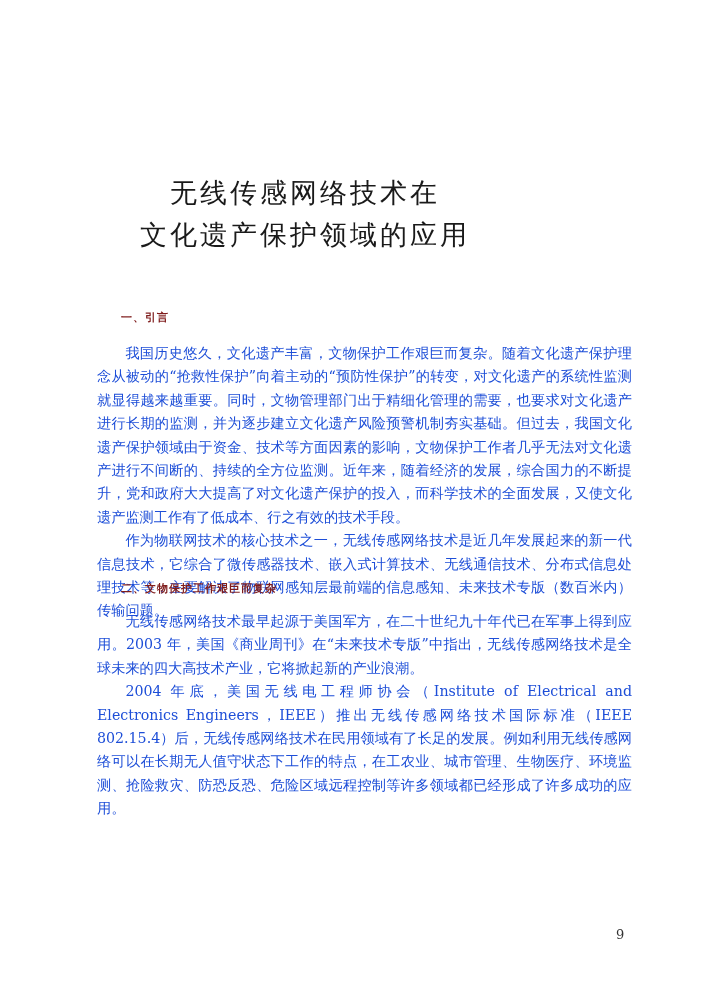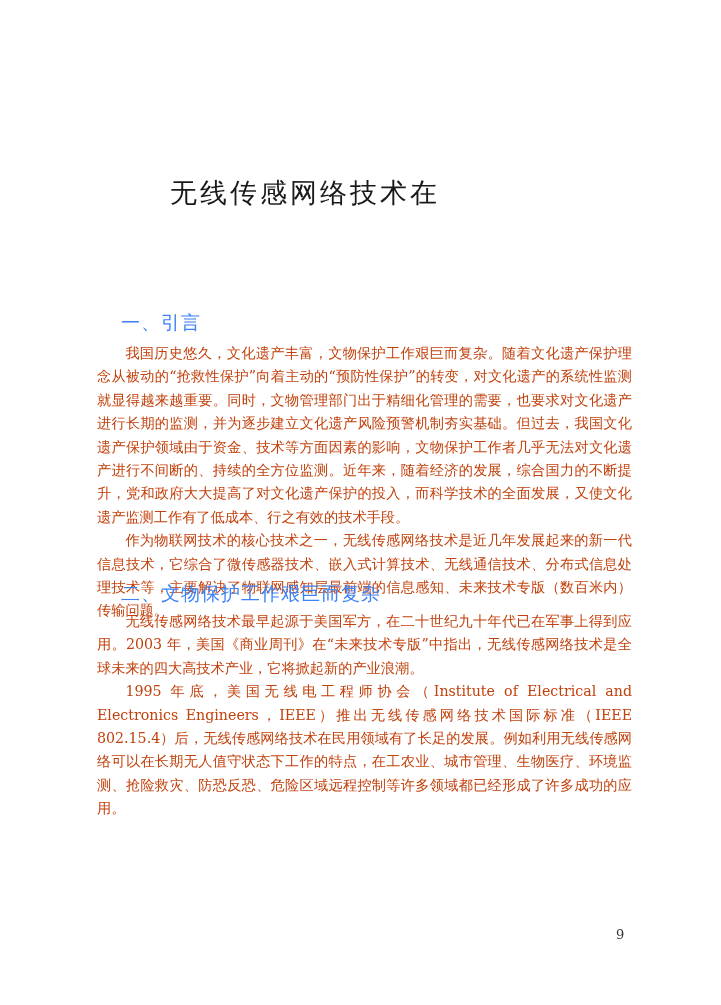--- a/index.html
+++ b/index.html
@@ -1,40 +1,41 @@
 <!DOCTYPE html>
 <html><head>
 <meta charset="utf-8">
 <style>
   html, body { margin:0; padding:0; background:#ffffff; }
   body { width:721px; height:1005px; position:relative; overflow:hidden;
          font-family:"DejaVu Serif","Liberation Serif",serif; color:#222; }
   .title { position:absolute; left:0; width:610px; text-align:center;
            font-size:27px; letter-spacing:3px; color:#1a1a1a; line-height:42px; top:172px; }
   .title div { white-space:nowrap; }
-  .h { position:absolute; left:121px; font-size:19px; font-weight:normal; color:#3b82f6; letter-spacing:1px; }
+  .h { position:absolute; left:121px; font-size:11px; font-weight:bold; color:#7f1d1d; letter-spacing:1px; }
   .para { position:absolute; left:97px; width:535px; font-size:14.2px; line-height:23.4px;
-          text-align:justify; text-align-last:left; color:#c2410c; }
+          text-align:justify; text-align-last:left; color:#1d4ed8; }
   .para p { margin:0; text-indent:2em; }
   .pnum { position:absolute; left:616px; top:927px; font-size:13px; color:#333; }
 </style>
 </head>
 <body>
 
 <div class="title">
   <div>无线传感网络技术在</div>
+  <div>文化遗产保护领域的应用</div>
 </div>
 
 <div class="h" style="top:310px;">一、引言</div>
 
 <div class="para" style="top:342px;">
   <p>我国历史悠久，文化遗产丰富，文物保护工作艰巨而复杂。随着文化遗产保护理念从被动的“抢救性保护”向着主动的“预防性保护”的转变，对文化遗产的系统性监测就显得越来越重要。同时，文物管理部门出于精细化管理的需要，也要求对文化遗产进行长期的监测，并为逐步建立文化遗产风险预警机制夯实基础。但过去，我国文化遗产保护领域由于资金、技术等方面因素的影响，文物保护工作者几乎无法对文化遗产进行不间断的、持续的全方位监测。近年来，随着经济的发展，综合国力的不断提升，党和政府大大提高了对文化遗产保护的投入，而科学技术的全面发展，又使文化遗产监测工作有了低成本、行之有效的技术手段。</p>
   <p>作为物联网技术的核心技术之一，无线传感网络技术是近几年发展起来的新一代信息技术，它综合了微传感器技术、嵌入式计算技术、无线通信技术、分布式信息处理技术等，主要解决了物联网感知层最前端的信息感知、未来技术专版（数百米内）传输问题。</p>
 </div>
 
 <div class="h" style="top:581px;">二、文物保护工作艰巨而复杂</div>
 
 <div class="para" style="top:610px;">
   <p>无线传感网络技术最早起源于美国军方，在二十世纪九十年代已在军事上得到应用。2003 年，美国《商业周刊》在“未来技术专版”中指出，无线传感网络技术是全球未来的四大高技术产业，它将掀起新的产业浪潮。</p>
-  <p>1995 年底，美国无线电工程师协会（Institute of Electrical and Electronics Engineers，IEEE）推出无线传感网络技术国际标准（IEEE 802.15.4）后，无线传感网络技术在民用领域有了长足的发展。例如利用无线传感网络可以在长期无人值守状态下工作的特点，在工农业、城市管理、生物医疗、环境监测、抢险救灾、防恐反恐、危险区域远程控制等许多领域都已经形成了许多成功的应用。</p>
+  <p>2004 年底，美国无线电工程师协会（Institute of Electrical and Electronics Engineers，IEEE）推出无线传感网络技术国际标准（IEEE 802.15.4）后，无线传感网络技术在民用领域有了长足的发展。例如利用无线传感网络可以在长期无人值守状态下工作的特点，在工农业、城市管理、生物医疗、环境监测、抢险救灾、防恐反恐、危险区域远程控制等许多领域都已经形成了许多成功的应用。</p>
 </div>
 
 <div class="pnum">9</div>
 
 </body></html>

